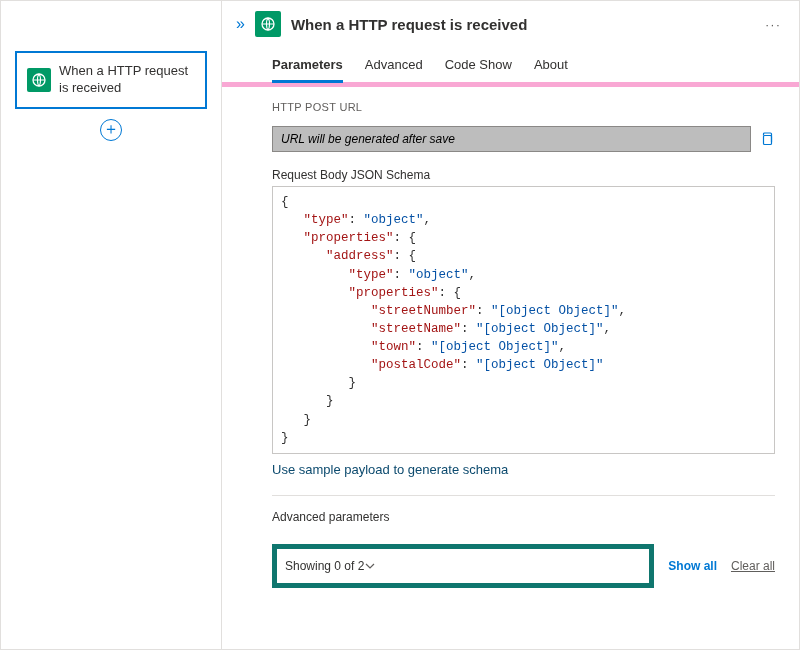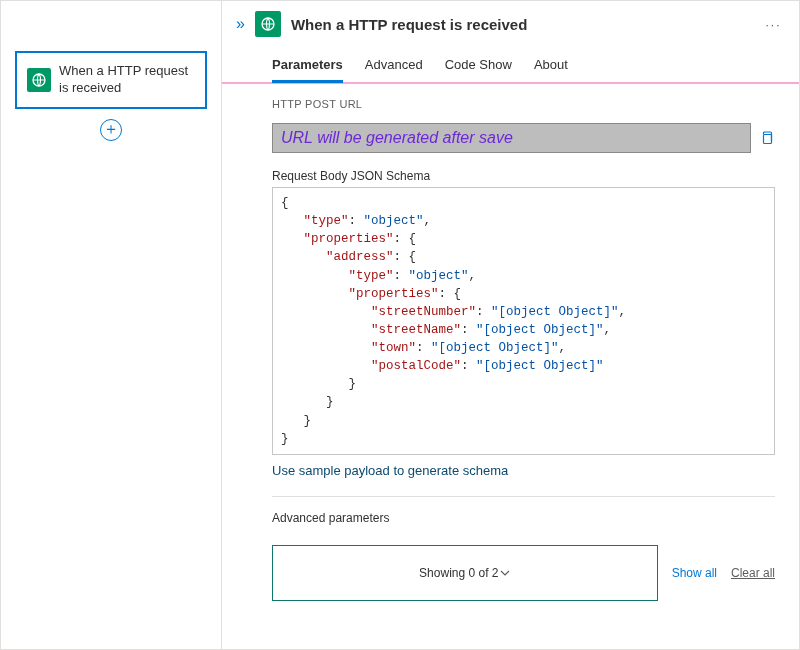--- a/index.html
+++ b/index.html
@@ -9,40 +9,40 @@
 .node-icon { width: 24px; height: 24px; background: #009966; border-radius: 2px; display: flex; align-items: center; justify-content: center; color: #fff; flex-shrink: 0; margin-right: 8px; }
 .node-label { font-size: 13px; line-height: 1.3; }
 .plus-wrap { display: flex; justify-content: center; margin-top: 10px; }
 .plus { width: 22px; height: 22px; border: 1px solid #0078d4; border-radius: 50%; display: flex; align-items: center; justify-content: center; color: #0078d4; font-size: 16px; font-weight: 400; cursor: pointer; }
 .panel { flex: 1; border-left: 1px solid #e1dfdd; display: flex; flex-direction: column; overflow: hidden; }
 .panel-header { display: flex; align-items: center; padding: 10px 14px 6px 14px; }
 .back-chevron { color: #0078d4; font-size: 16px; margin-right: 10px; cursor: pointer; }
 .panel-icon { width: 26px; height: 26px; background: #009966; border-radius: 2px; display: flex; align-items: center; justify-content: center; color: #fff; margin-right: 10px; }
 .panel-title { font-size: 15px; font-weight: 600; flex: 1; }
 .ellipsis { color: #605e5c; cursor: pointer; padding: 0 4px; letter-spacing: 1px; }
-.tabs { display: flex; gap: 22px; padding: 8px 24px 0 50px; border-bottom: 2px solid #f9a8d4; }
+.tabs { display: flex; gap: 22px; padding: 8px 24px 0 50px; border-bottom: 5px solid #f9a8d4; }
 .tab { font-size: 13px; padding: 6px 0 10px 0; cursor: pointer; color: #323130; position: relative; }
 .tab.active { font-weight: 600; }
 .tab.active::after { content: ""; position: absolute; left: 0; right: 0; bottom: -1px; height: 3px; background: #0078d4; }
 .panel-body { padding: 14px 24px 14px 50px; overflow: auto; flex: 1; }
 .field-label { font-size: 11px; color: #605e5c; text-transform: uppercase; letter-spacing: 0.3px; margin-bottom: 13px; }
 .url-row { display: flex; align-items: center; gap: 8px; margin-bottom: 16px; }
-.url-box { flex: 1; background: #bdbdbd; border: 1px solid #8a8886; padding: 5px 8px; font-style: italic; color: #6d28d9; font-size: 16px; }
+.url-box { flex: 1; background: #bdbdbd; border: 1px solid #8a8886; padding: 5px 8px; font-style: italic; color: #000000; font-size: 12px; }
 .copy-icon { color: #0078d4; cursor: pointer; }
 .schema-label { font-size: 12px; color: #323130; margin-bottom: 4px; }
 .code-box { border: 1px solid #c8c6c4; background: #fff; padding: 6px 8px; font-family: Consolas, "Courier New", monospace; font-size: 12.5px; line-height: 1.45; white-space: pre; overflow: auto; max-height: 320px; }
 .k { color: #a31515; }  
 .s { color: #0451a5; }  
 .p { color: #333; }     
 .link { color: #0c4a6e; font-size: 13px; margin-top: 8px; display: inline-block; cursor: pointer; }
 hr.sep { border: none; border-top: 1px solid #e1dfdd; margin: 18px 0 14px 0; }
 .adv-label { font-size: 12px; color: #323130; margin-bottom: 20px; }
 .adv-row { display: flex; align-items: center; gap: 14px; }
-.adv-select { flex: 1; border: 1px solid #0f766e; background: #fff; padding: 20px 8px; font-size: 12px; display: flex; justify-content: center; align-items: center; cursor: pointer; }
-.showall { color: #0078d4; font-size: 12px; cursor: pointer; }
+.adv-select { flex: 1; border: 5px solid #0f766e; background: #fff; padding: 10px 8px; font-size: 12px; display: flex; justify-content: flex-start; align-items: center; cursor: pointer; }
+.showall { color: #0078d4; font-size: 12px; cursor: pointer; font-weight: bold; }
 .clearall { color: #605e5c; font-size: 12px; text-decoration: underline; cursor: pointer; text-align: center; }
 svg { display: block; }
 </style>
 </head>
 <body>
 
 <div class="canvas">
   <div class="canvas-node">
     <span class="node-icon">
       <svg width="16" height="16" viewBox="0 0 16 16" fill="none">

